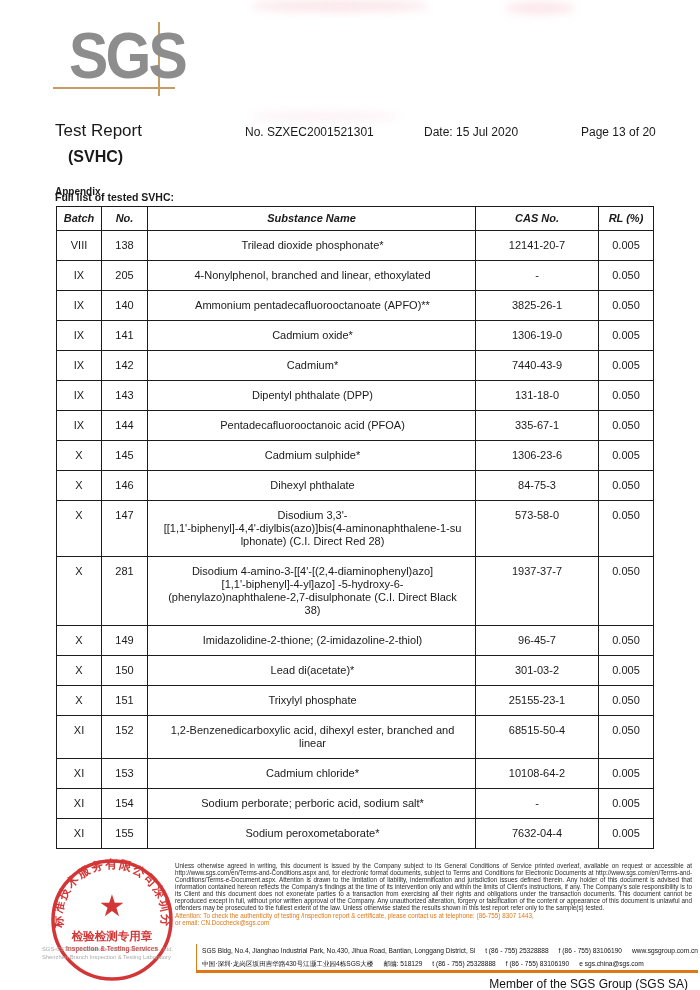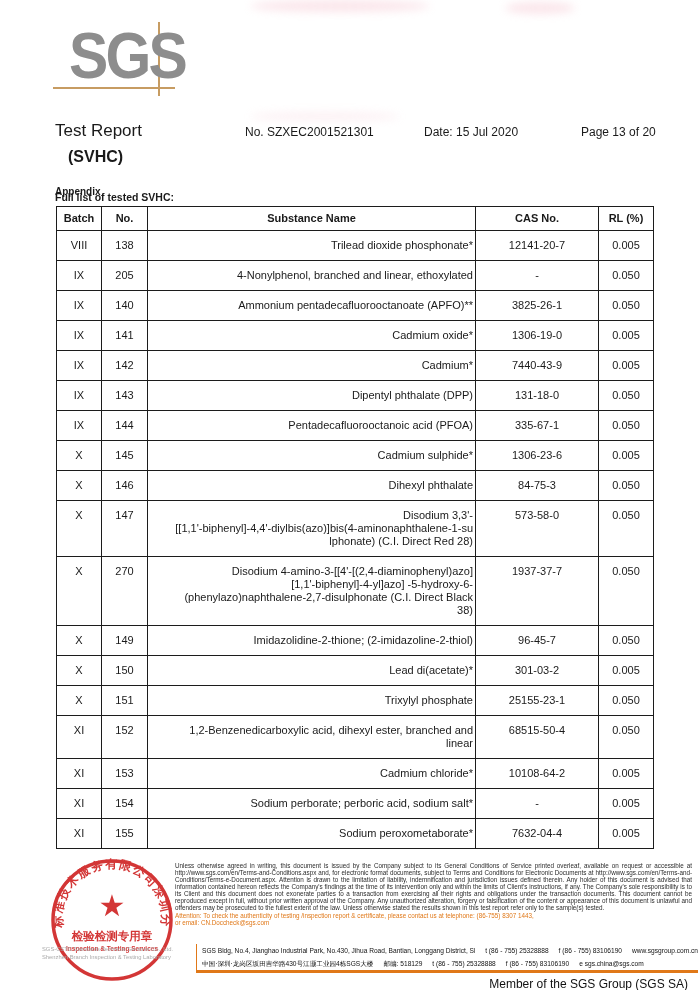--- a/index.html
+++ b/index.html
@@ -48,22 +48,22 @@
   .svhc-table col.c-sub   { width:328px; }
   .svhc-table col.c-cas   { width:123px; }
   .svhc-table col.c-rl    { width:55px; }
   .svhc-table th, .svhc-table td {
     border:1.6px solid #1c1c1c;
     vertical-align:top;
     text-align:center;
     padding:8px 2px;
     line-height:13px;
   }
-  .svhc-table th { font-weight:bold; padding:5px 2px; }
-  .svhc-table td.sub { text-align:right; padding-left:4px; white-space:pre-line; }
+  .svhc-table th { font-weight:bold; padding:5px 2px;font-style:italic; }
+  .svhc-table td.sub { text-align:center; padding-left:4px; white-space:pre-line; }
 
   
   .legal {
     position:absolute; left:175px; top:862px; width:517px;
     font-size:6.3px; line-height:7px; text-align:justify; color:#2b2b2b;
   }
   .attention { color:var(--sgs-orange); margin-top:1px; }
   .stamp { position:absolute; left:46px; top:854px; width:132px; height:132px; opacity:.9; }
   .company { position:absolute; left:42px; top:946px; width:152px; font-size:5.8px; line-height:7.5px; color:#aaaaaa; }
   .addr-block {
@@ -192,21 +192,21 @@
     <td>147</td>
     <td class="sub">Disodium 3,3'-
 [[1,1'-biphenyl]-4,4'-diylbis(azo)]bis(4-aminonaphthalene-1-su
 lphonate) (C.I. Direct Red 28)</td>
     <td>573-58-0</td>
     <td>0.050</td>
   </tr>
 
   <tr>
     <td>X</td>
-    <td>270</td>
+    <td>281</td>
     <td class="sub">Disodium 4-amino-3-[[4'-[(2,4-diaminophenyl)azo]
 [1,1'-biphenyl]-4-yl]azo] -5-hydroxy-6-
 (phenylazo)naphthalene-2,7-disulphonate (C.I. Direct Black
 38)</td>
     <td>1937-37-7</td>
     <td>0.050</td>
   </tr>
 
   <tr>
     <td>X</td>

